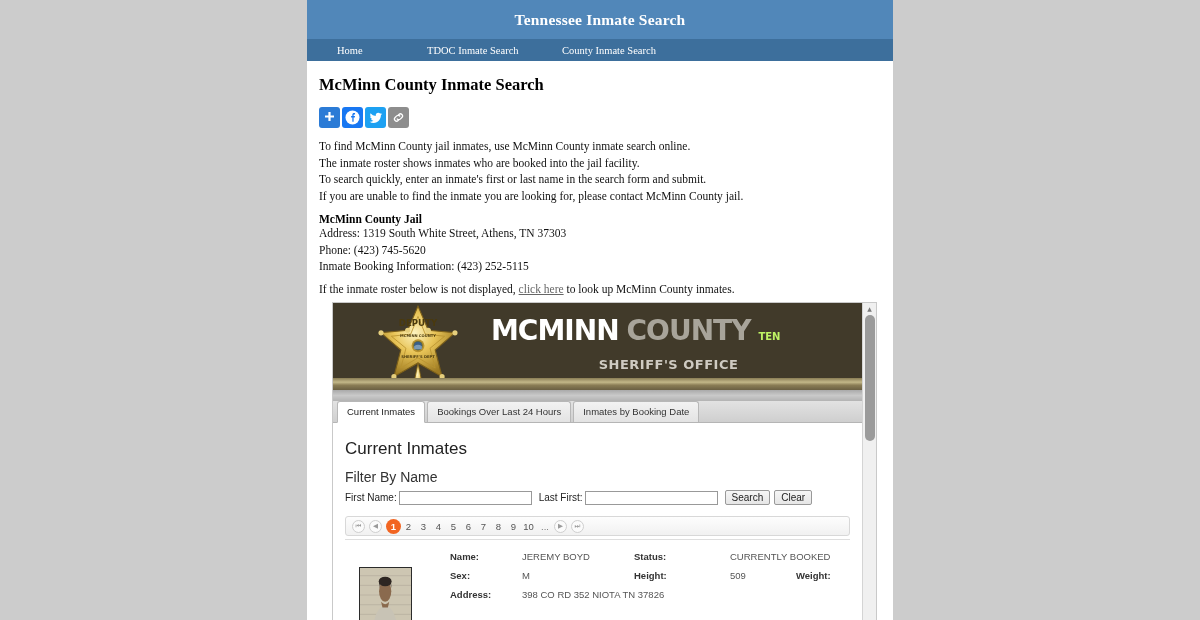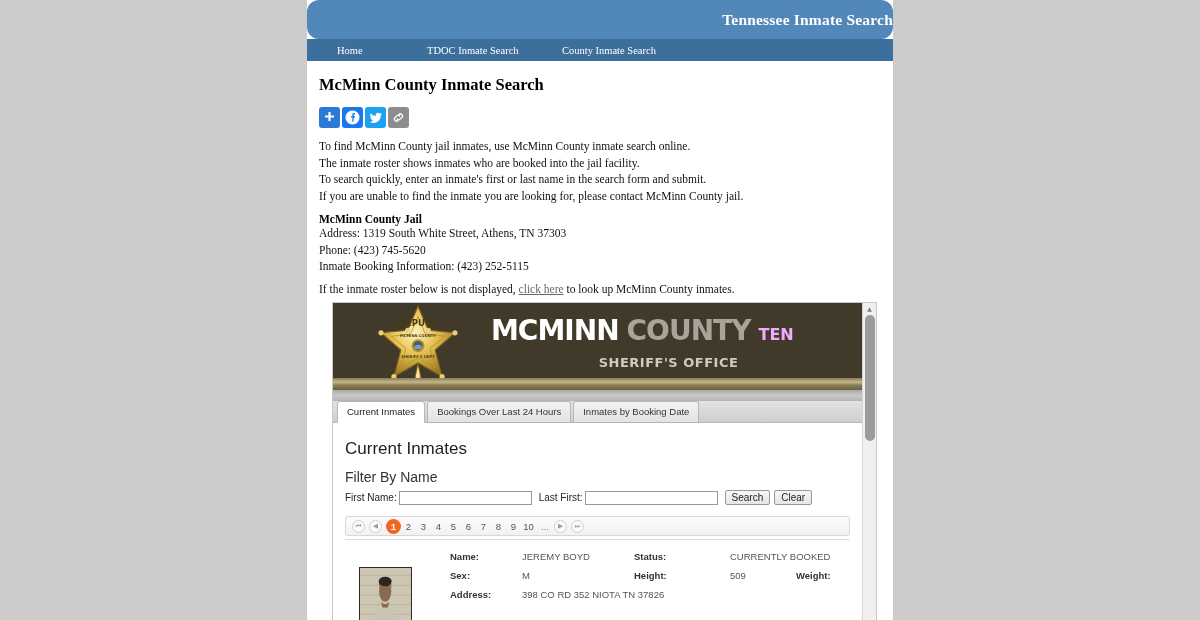--- a/index.html
+++ b/index.html
@@ -18,22 +18,21 @@
     min-height: 620px;
     position: relative;
   }
 
   
   .site-header {
     background: #5187b9;
     height: 39px;
     display: flex;
     align-items: center;
-    justify-content: flex-end;
-    border-radius: 12px;
+    justify-content: center;
   }
   .site-title {
     color: #ffffff;
     font-size: 15.5px;
     font-weight: bold;
     letter-spacing: .2px;
   }
   .nav-bar {
     background: #3d6f9c;
     height: 22px;
@@ -133,21 +132,21 @@
   }
   .banner-main {
     font-family: "DejaVu Sans", sans-serif;
     font-weight: bold;
     font-size: 28px;
     letter-spacing: -1px;
     line-height: 28px;
   }
   .bt-mcminn { color: #ffffff; }
   .bt-county { color: #a8a49a; padding-left: 8px; }
-  .bt-ten { color: #f0abfc; font-size: 16px; letter-spacing: 0px; margin-left: 8px; margin-top: 31px; }
+  .bt-ten { color: #bef264; font-size: 10px; letter-spacing: 0px; margin-left: 8px; margin-top: 31px; }
   .banner-sub {
     font-family: "DejaVu Sans", sans-serif;
     font-weight: bold;
     font-size: 13px;
     color: #cfcbc2;
     letter-spacing: .5px;
     text-align: center;
     width: 355px;
     margin-top: 6px;
   }

